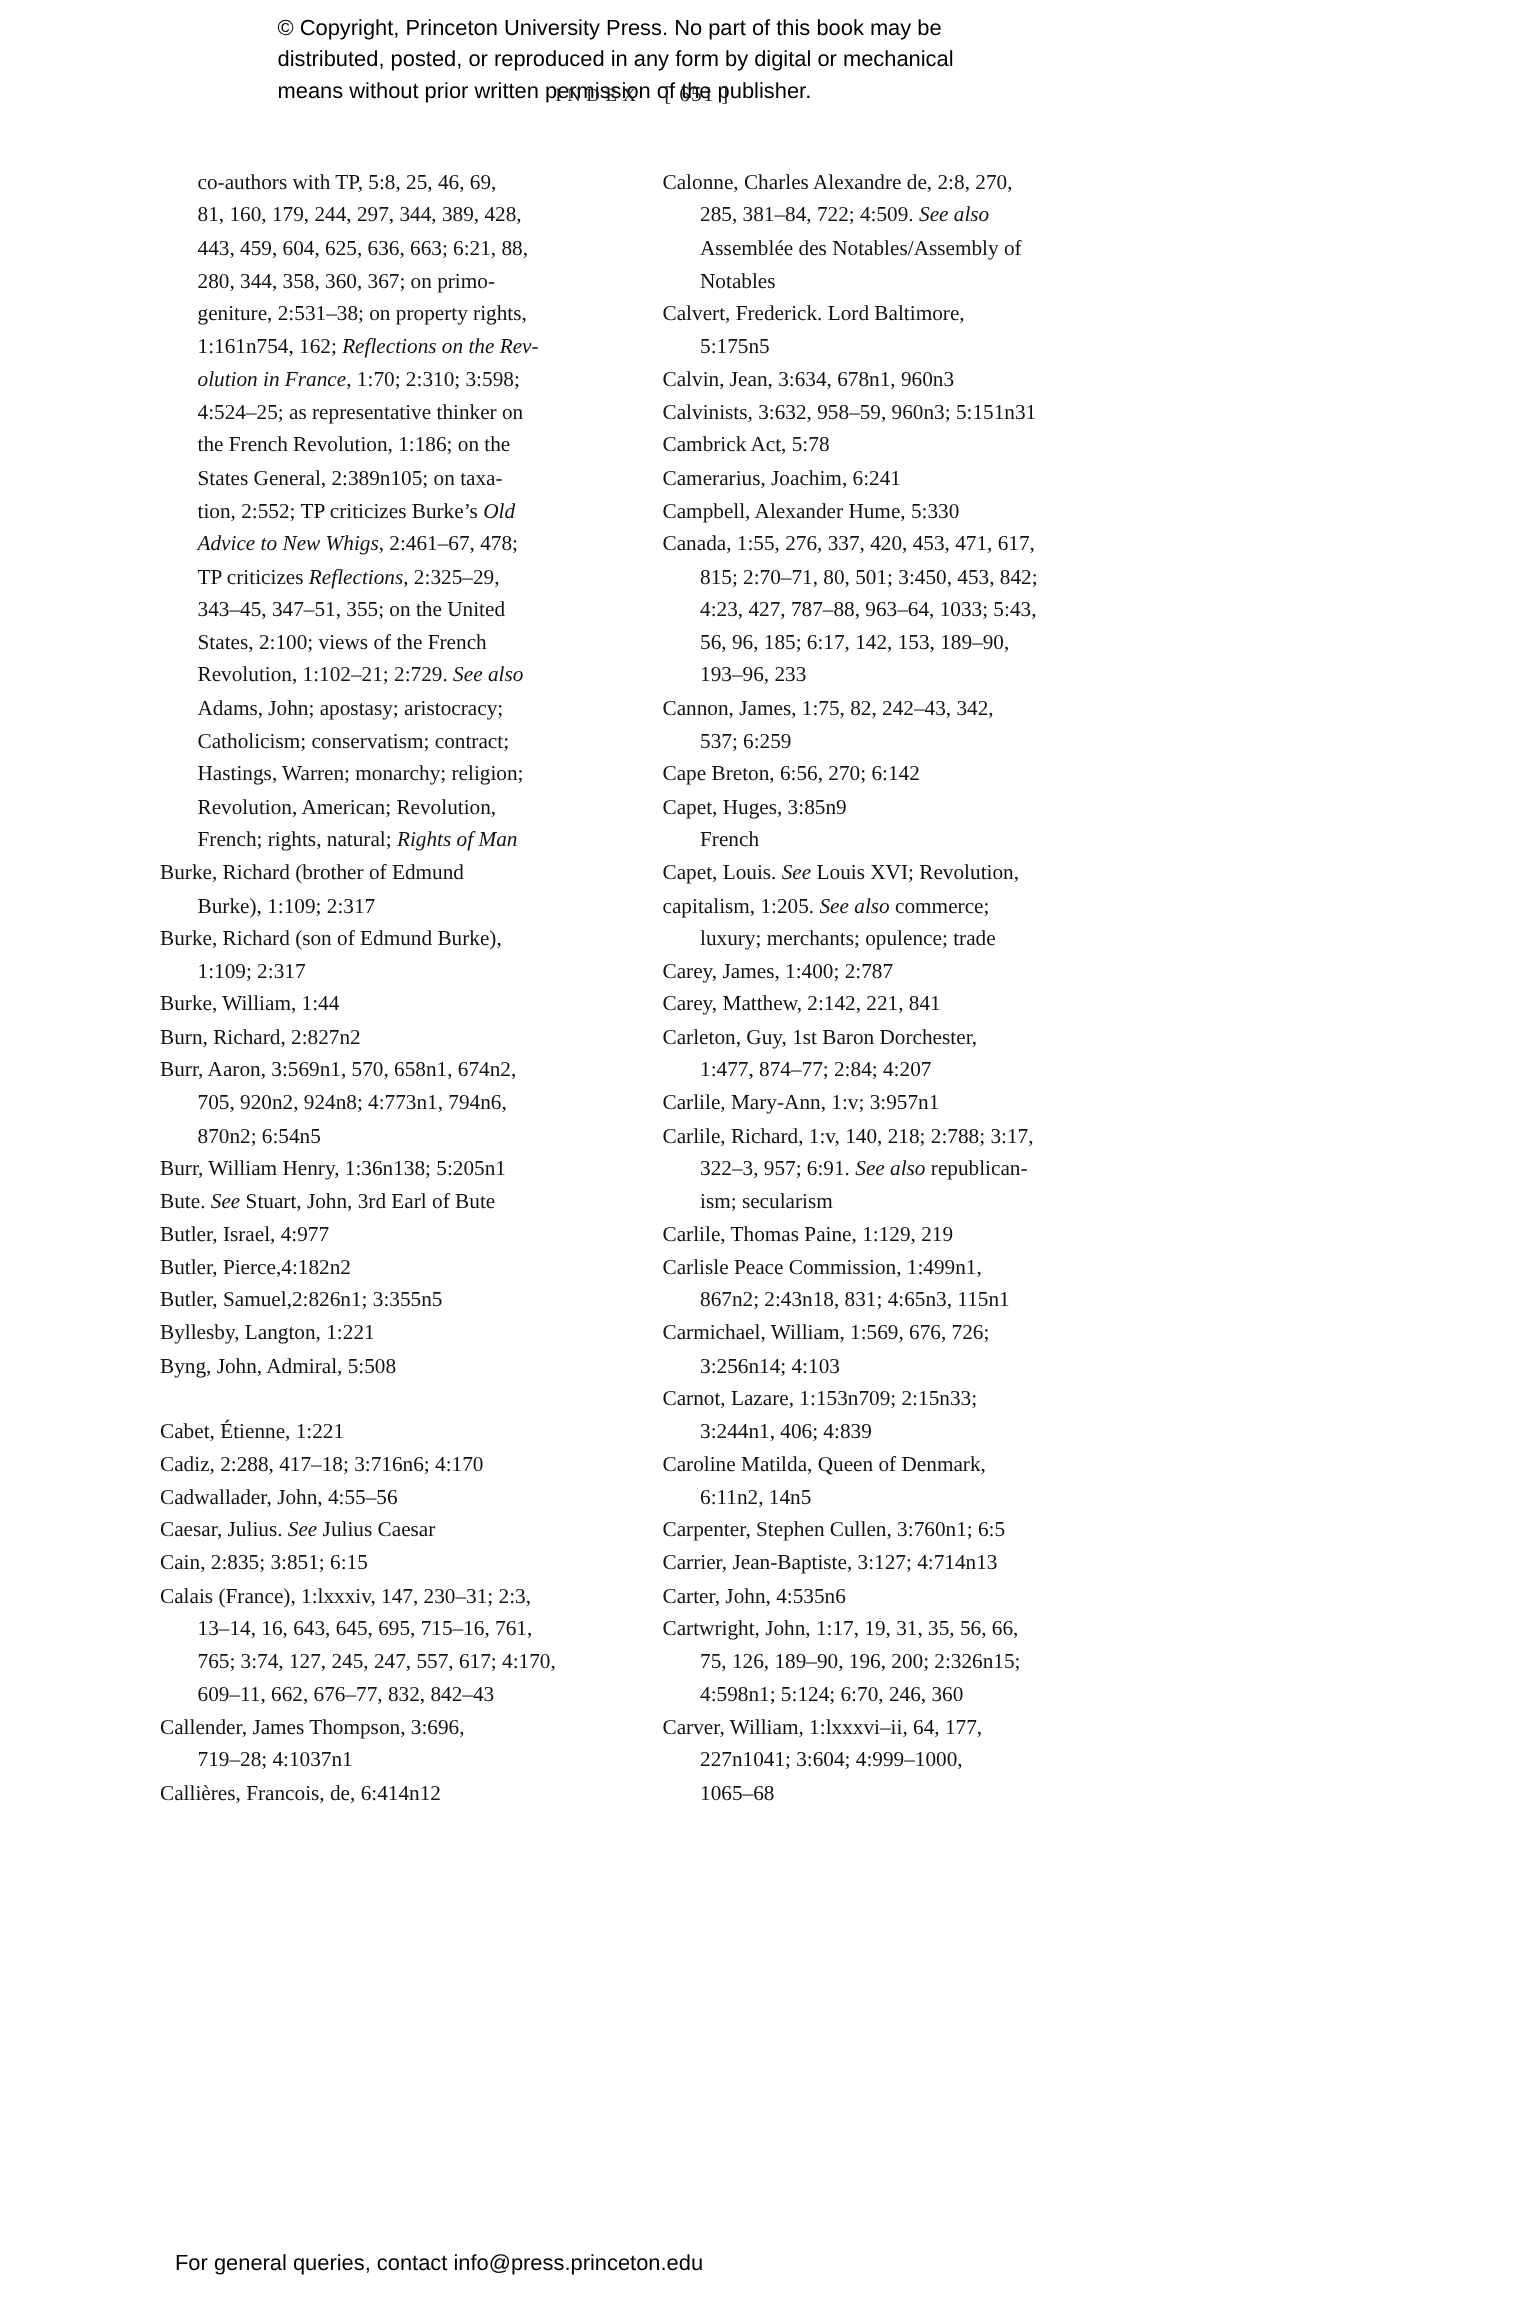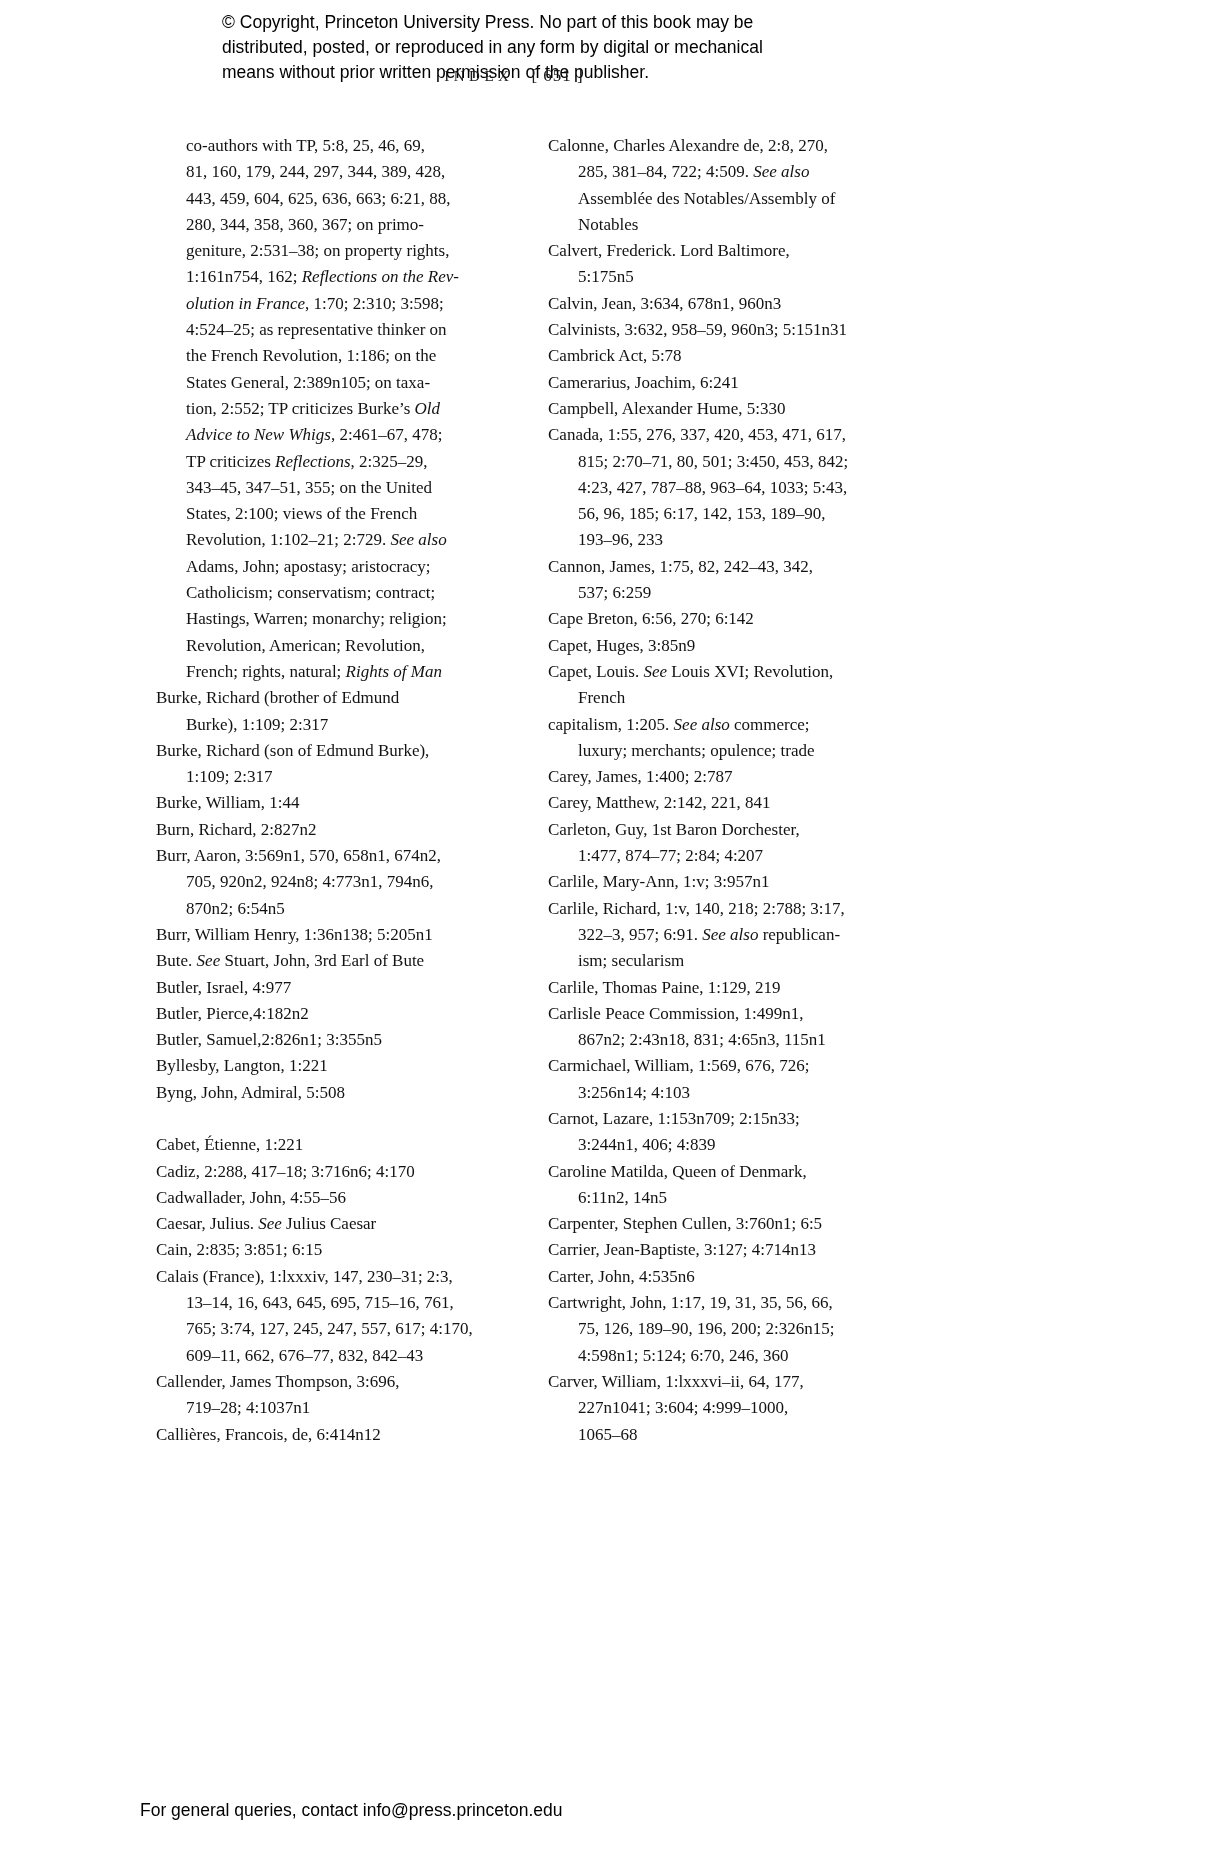--- a/index.html
+++ b/index.html
@@ -20,22 +20,22 @@
   .idx-title {
     font-size:15px; letter-spacing:4.5px; font-weight:400;
   }
   .pageno {
     font-size:17px; letter-spacing:1px; margin-left:14px;
   }
   .col {
     position:absolute; top:133px;
     font-size:17px; line-height:26.3px; color:#121212;
   }
-  #left-column  { left:156px; width:365px; }
-  #right-column { left:530px; width:375px;margin-left:18px; }
+  #left-column  { left:128px; width:365px; }
+  #right-column { left:530px; width:375px; }
   .line { white-space:nowrap; }
   .line.indent { padding-left:30px; }
   .entry-gap { height:26.3px; }
   i { font-style:italic; }
   .footer {
     position:absolute; top:1800px; left:140px; width:748px;
     text-align:left; font-family:"Liberation Sans", sans-serif;
     font-size:17.5px; color:#000;
   }
 </style>
@@ -186,22 +186,22 @@
         <div class="line"><span>Cannon, James, 1:75, 82, 242–43, 342,</span></div>
         <div class="line indent"><span>537; 6:259</span></div>
       </div>
       <div class="entry main">
         <div class="line"><span>Cape Breton, 6:56, 270; 6:142</span></div>
       </div>
       <div class="entry main">
         <div class="line"><span>Capet, Huges, 3:85n9</span></div>
       </div>
       <div class="entry main">
+        <div class="line indent"><span>French</span></div>
         <div class="line"><span>Capet, Louis. </span><i>See</i><span> Louis XVI; Revolution,</span></div>
-        <div class="line indent"><span>French</span></div>
       </div>
       <div class="entry main">
         <div class="line"><span>capitalism, 1:205. </span><i>See also</i><span> commerce;</span></div>
         <div class="line indent"><span>luxury; merchants; opulence; trade</span></div>
       </div>
       <div class="entry main">
         <div class="line"><span>Carey, James, 1:400; 2:787</span></div>
       </div>
       <div class="entry main">
         <div class="line"><span>Carey, Matthew, 2:142, 221, 841</span></div>

